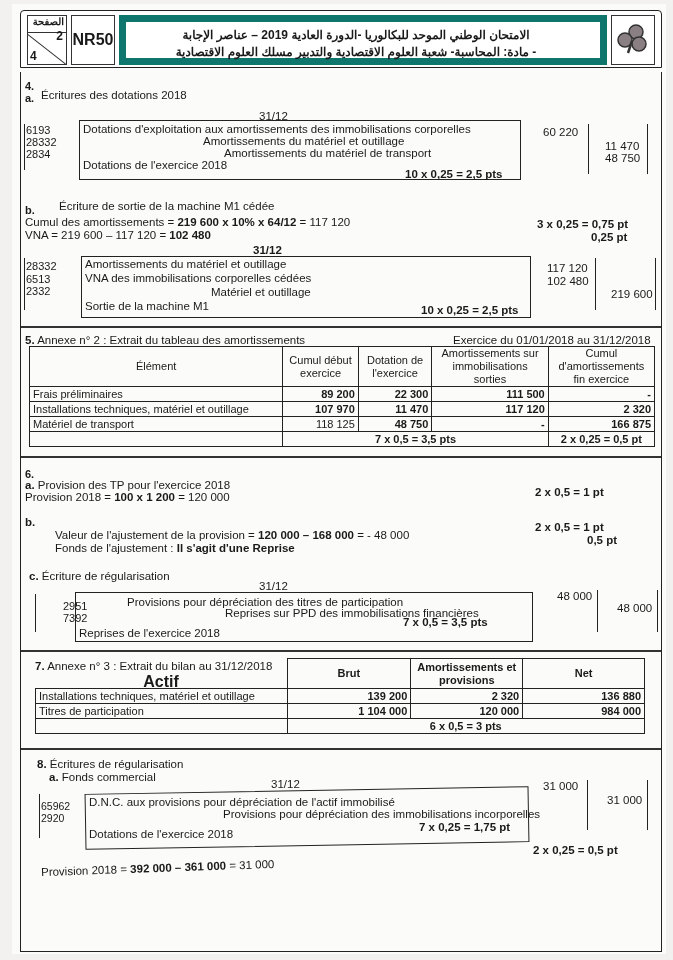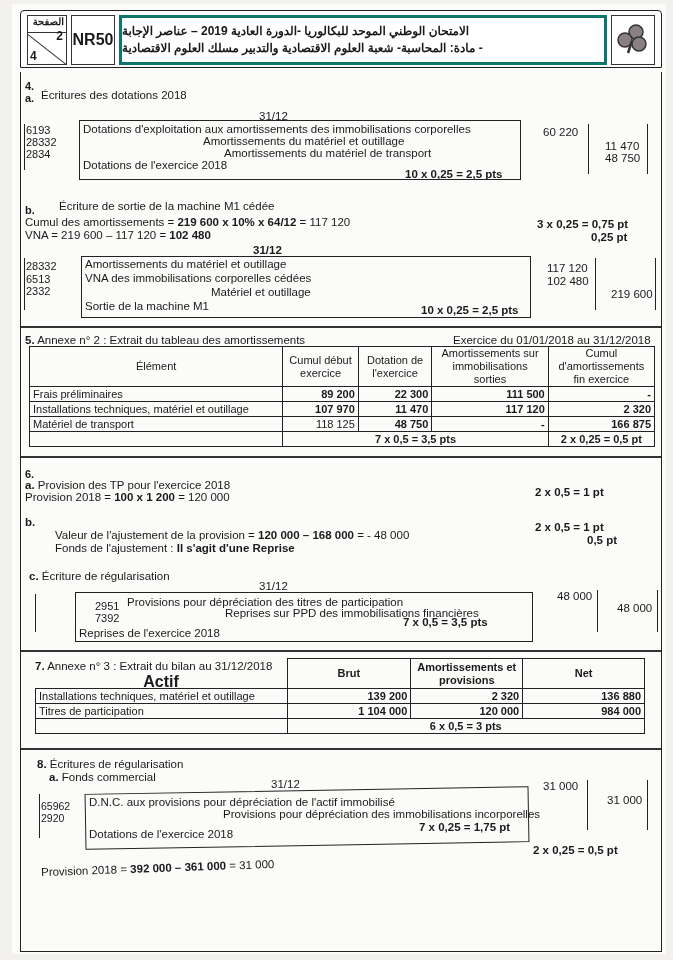--- a/index.html
+++ b/index.html
@@ -34,21 +34,21 @@
     transform-origin: left top; transform: rotate(38deg);
   }
   .pagebox .hline { position: absolute; left: 0; top: 16px; width: 100%; height: 1px; background:#333; }
   .codebox {
     position: absolute; left: 50px; top: 4px; width: 44px; height: 50px;
     border: 1px solid #333; display:flex; align-items:center; justify-content:center;
     font-weight: bold; font-size: 16px;
   }
   .titlebox {
     position: absolute; left: 98px; top: 4px; width: 488px; height: 50px;
-    border: 3px solid #0f766e; direction: rtl; text-align: left; padding: 5px 14px 0 0;
+    border: 7px solid #0f766e; direction: rtl; text-align: center; padding: 5px 14px 0 0;
     font-size: 12px; font-weight: bold; line-height: 17px;
   }
   .logobox {
     position: absolute; right: 6px; top: 4px; width: 44px; height: 50px;
     border: 1px solid #333; display:flex; align-items:center; justify-content:center;
   }
   
   .frame {
     position: absolute; left: 8px; top: 68px; width: 642px; height: 880px;
     border: 1.5px solid #222; border-top: none;
@@ -197,21 +197,21 @@
 
     <span class="abs b" style="left:4px;top:444px;">b.</span>
     <span class="abs" style="left:34px;top:457px;"><span>Valeur de l'ajustement de la provision = </span><b>120 000 – 168 000</b><span> = - 48 000</span></span>
     <span class="abs" style="left:34px;top:470px;"><span>Fonds de l'ajustement : </span><b>Il s'agit d'une Reprise</b></span>
     <span class="abs b" style="left:514px;top:449px;">2 x 0,5 = 1 pt</span>
     <span class="abs b" style="left:566px;top:462px;">0,5 pt</span>
 
     <span class="abs" style="left:8px;top:498px;text-align:right;"><b>c.</b> <span>Écriture de régularisation</span></span>
     <span class="abs" style="left:238px;top:508px;">31/12</span>
     <div class="vline" style="left:14px;top:522px;height:38px;"></div>
-    <span class="abs" style="left:32px;top:528px;line-height:12px;font-size:11px;padding-left:42px;">
+    <span class="abs" style="left:0;top:528px;line-height:12px;font-size:11px;padding-left:42px;">
       <span>2951</span><br>
       <span>7392</span>
     </span>
     <div class="journal" style="left:54px;top:520px;width:458px;height:50px;"></div>
     <span class="abs" style="left:58px;top:524px;margin-left:48px;">Provisions pour dépréciation des titres de participation</span>
     <span class="abs" style="left:204px;top:535px;">Reprises sur PPD des immobilisations financières</span>
     <span class="abs b" style="left:382px;top:544px;">7 x 0,5 = 3,5 pts</span>
     <span class="abs" style="left:58px;top:555px;">Reprises de l'exercice 2018</span>
     <span class="abs" style="left:536px;top:518px;">48 000</span>
     <div class="vline" style="left:576px;top:518px;height:42px;"></div>

